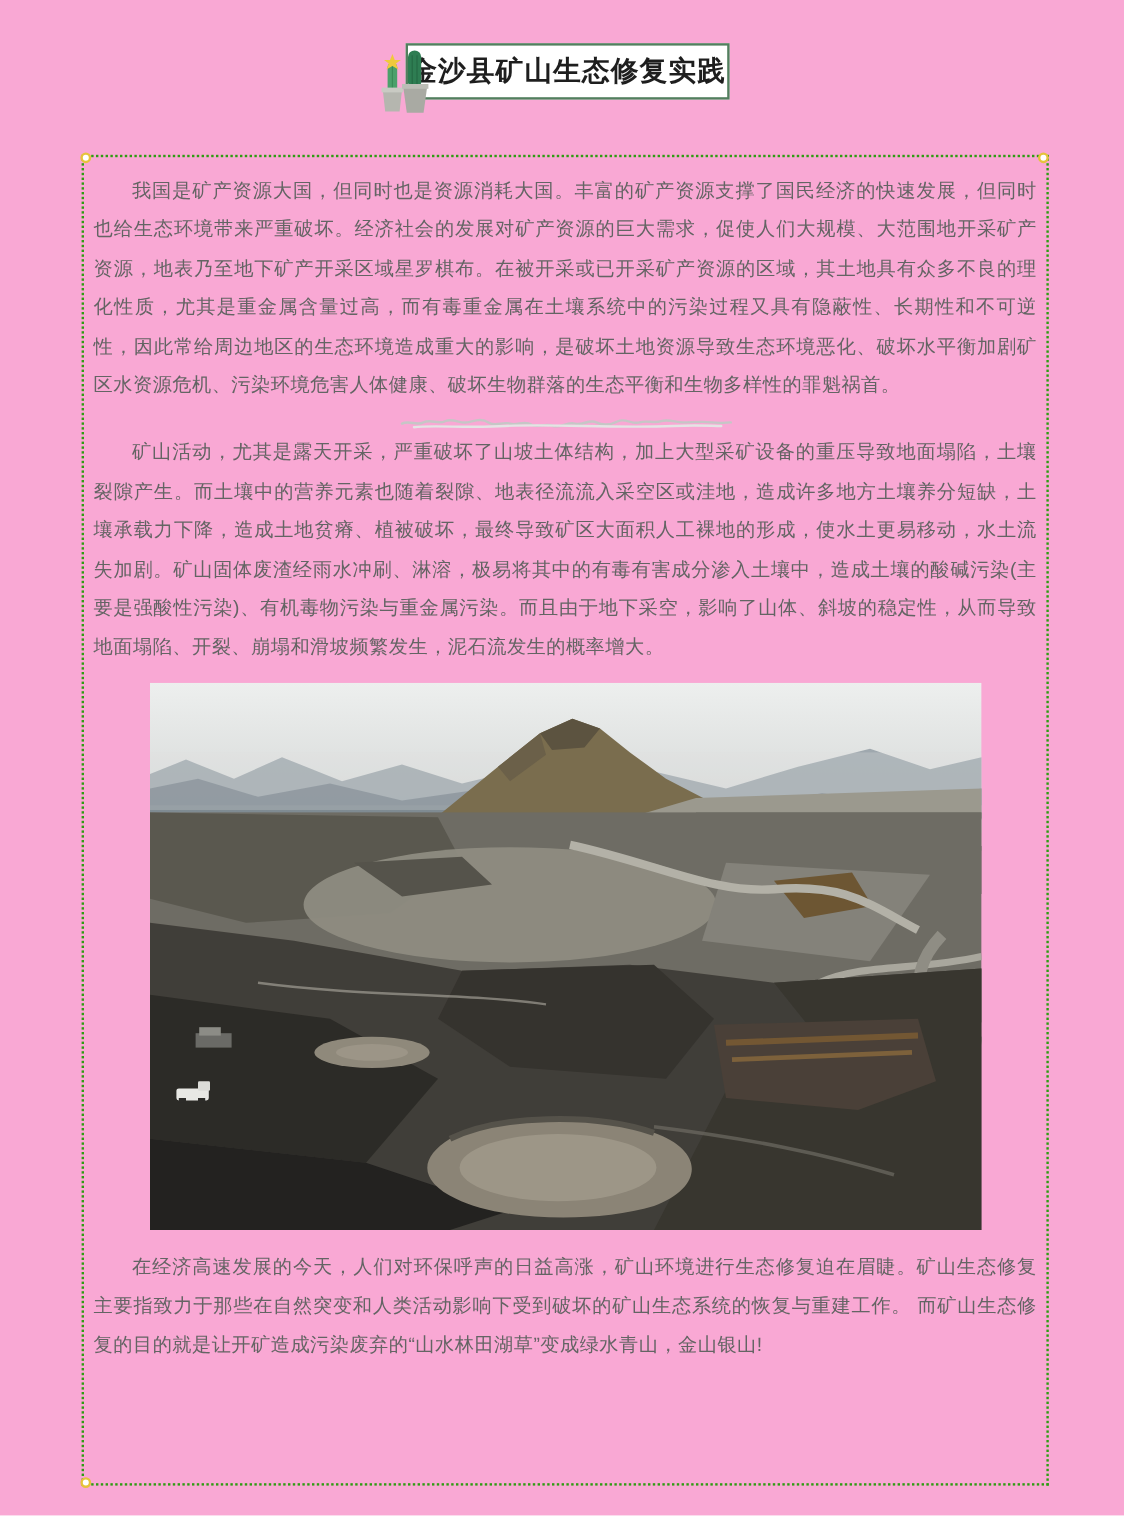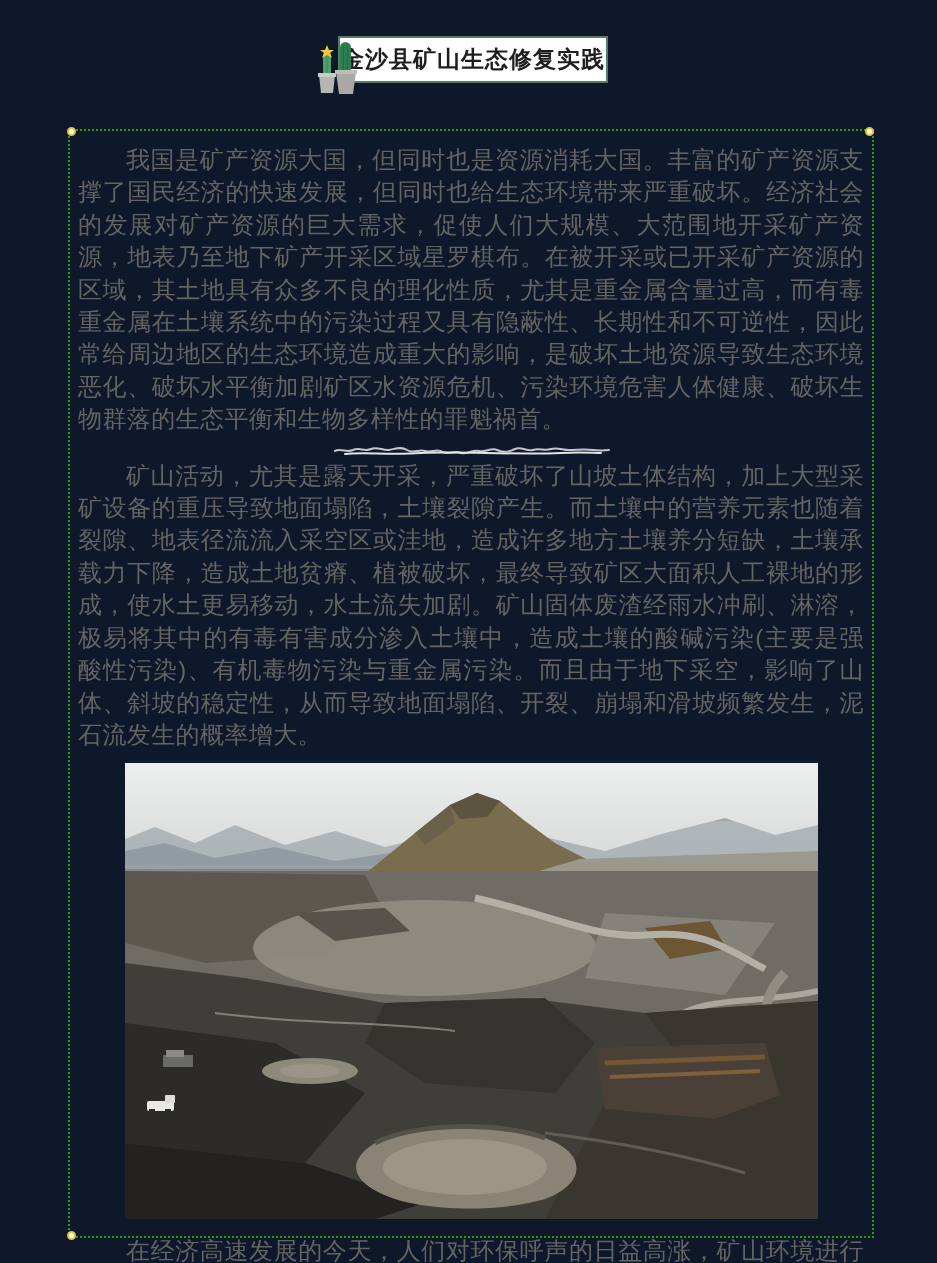--- a/index.html
+++ b/index.html
@@ -1,19 +1,19 @@
 <!DOCTYPE html>
 <html><head>
 <meta charset="utf-8">
 <style>
   html,body{margin:0;padding:0;background:#ffffff;}
   .page{
     position:relative;
     width:937px;height:1263px;
-    background:#0f172a;
+    background:#f9a8d4;
     font-family:"Liberation Sans","DejaVu Sans",sans-serif;
     overflow:hidden;
   }
   
   .title-box{
     position:absolute;left:338px;top:36px;
     width:270px;height:47px;box-sizing:border-box;
     border:2px solid #527f5e;background:#ffffff;
     display:flex;align-items:center;justify-content:center;
   }
@@ -32,21 +32,21 @@
   .corner-dot{
     position:absolute;width:9px;height:9px;box-sizing:border-box;
     border:2px solid #e6c33c;border-radius:50%;background:#ffffff;z-index:4;
   }
   .dot-tl{left:-3px;top:-4px;}
   .dot-tr{right:-2px;top:-4px;}
   .dot-bl{left:-3px;bottom:-4px;}
   
   .para{
     margin:0;
-    font-size:24px;line-height:32.4px;color:#646464;
+    font-size:16px;line-height:32.4px;color:#646464;
     text-align:justify;text-indent:2em;letter-spacing:0.4px;
   }
   .squiggle{display:block;margin:6px auto 2px auto;}
   figure{margin:12px auto 0 auto;padding:0;width:693px;display:block;}
   figure svg{display:block;}
   .para-last{margin-top:16px;}
 </style>
 </head>
 <body>
 

